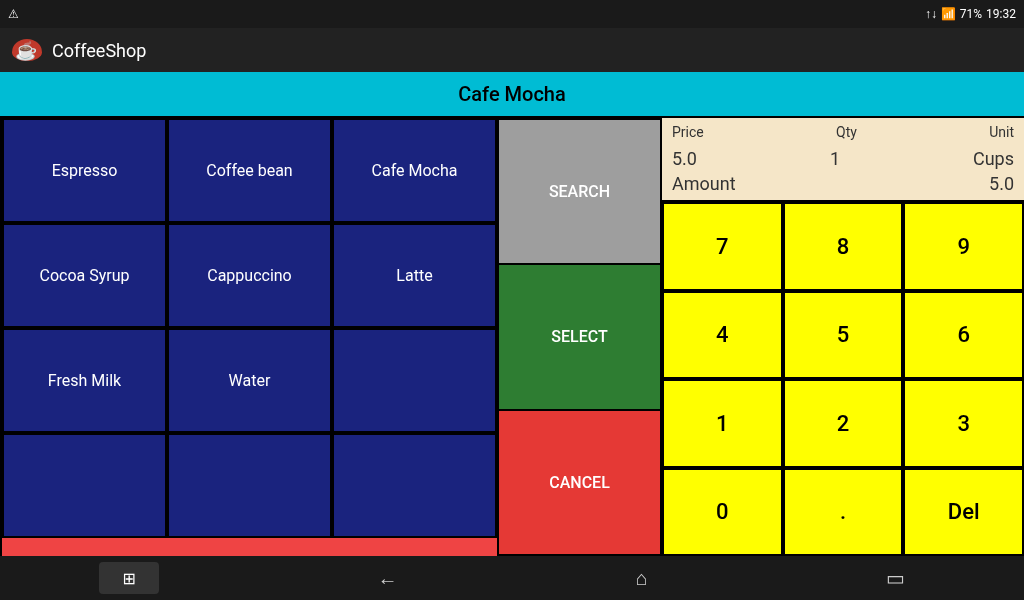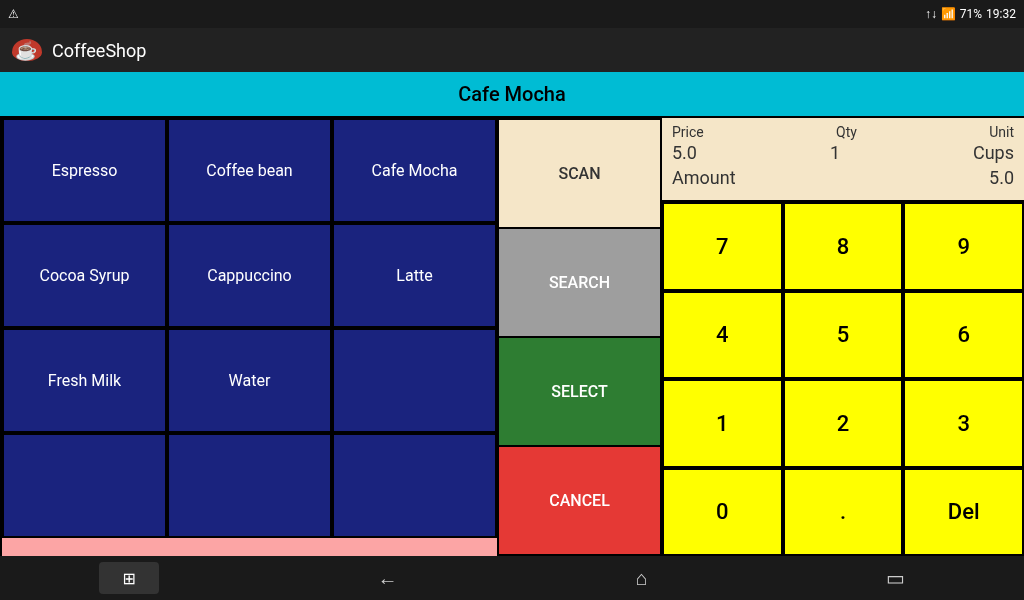--- a/index.html
+++ b/index.html
@@ -48,21 +48,21 @@
       color: #fff;
       font-size: 18px;
       font-weight: 400;
     }
     
     #main {
       width: 100%;
       height: calc(600px - 28px - 44px - 44px);
       display: flex;
       flex-direction: column;
-      background: #fca5a5;
+      background: #ef4444;
     }
     
     #header-banner {
       width: 100%;
       height: 44px;
       background: #00bcd4;
       display: flex;
       align-items: center;
       justify-content: center;
     }
@@ -130,21 +130,21 @@
       background: #f5e6c8;
       padding: 6px 10px;
       border-bottom: 2px solid #000;
       height: 84px;
     }
     #info-row1 {
       display: flex;
       justify-content: space-between;
       font-size: 14px;
       color: #333;
-      margin-bottom: 2px;
+      margin-bottom: 8px;
     }
     #info-row2 {
       display: flex;
       justify-content: space-between;
       font-size: 18px;
       color: #333;
       margin-bottom: 4px;
     }
     #info-row3 {
       display: flex;
@@ -237,23 +237,20 @@
         <div class="product-btn">Latte</div>
         <div class="product-btn">Fresh Milk</div>
         <div class="product-btn">Water</div>
         <div class="product-btn"></div>
         <div class="product-btn"></div>
         <div class="product-btn"></div>
         <div class="product-btn"></div>
       </div>
 
     <div id="action-btns">
-      <div id="btn-scan" class="action-btn">
-        <span>SCAN</span>
-      </div>
       <div id="btn-search" class="action-btn">
         <span>SEARCH</span>
       </div>
       <div id="btn-select" class="action-btn">
         <span>SELECT</span>
       </div>
       <div id="btn-cancel" class="action-btn">
         <span>CANCEL</span>
       </div>
     </div>

